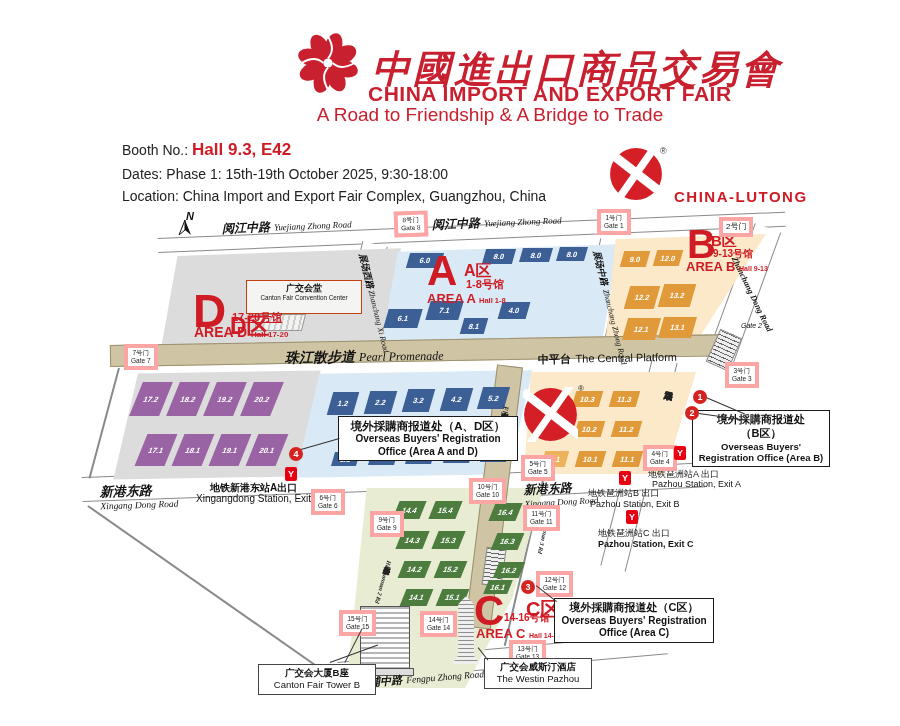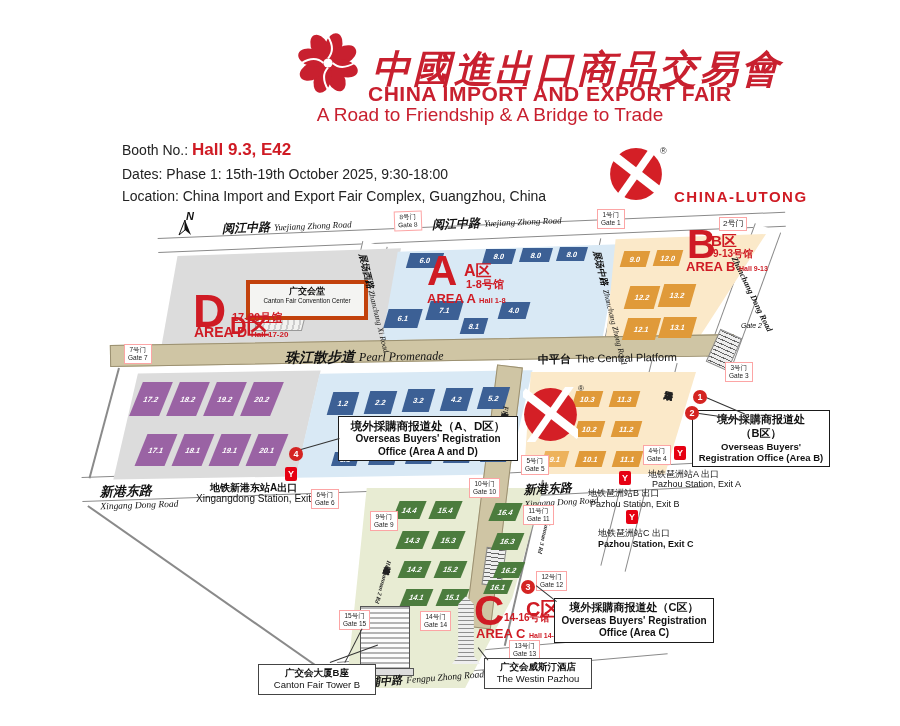--- a/index.html
+++ b/index.html
@@ -20,21 +20,21 @@
   .vroad{position:absolute;background:#fff;border-left:1.2px solid #8a8a8a;border-right:1.2px solid #8a8a8a;z-index:1;}
   .slab{position:absolute;z-index:2;}
   .tan{background:#cfc5a4;border:1px solid #9b9071;}
   .hall{position:absolute;display:flex;align-items:center;justify-content:center;
         color:#fff;font-weight:bold;font-size:7.5px;z-index:4;}
   .ha{background:#3c6095;transform:skewX(-16deg);}
   .hb{background:#e09a39;transform:skewX(-16deg);}
   .hb.light{background:#edb25c;}
   .hc{background:#4c7c3e;transform:skewX(-22deg);}
   .hd{background:#9a63a4;transform:skewX(-22deg);}
-  .gate{position:absolute;z-index:6;background:#fff;border:1px solid #fca5a5;font-size:6.5px;
+  .gate{position:absolute;z-index:6;background:#fff;border:4px solid #fca5a5;font-size:6.5px;
         line-height:1.2;text-align:center;padding:1px 3px;color:#222;white-space:nowrap;}
   .roadlbl{position:absolute;z-index:5;white-space:nowrap;font-family:"Liberation Serif",serif;font-style:italic;}
   .rl-cn{font-weight:bold;font-size:12px;}
   .rl-en{font-size:9px;}
   .vlbl{position:absolute;z-index:5;writing-mode:vertical-rl;font-size:8px;font-weight:bold;
         font-family:"Liberation Serif",serif;white-space:nowrap;color:#222;}
   .regbox{position:absolute;z-index:7;background:#fff;border:1.8px solid #1a1a1a;
           text-align:center;padding:2px 4px;line-height:1.25;}
   .reg-cn{font-size:11.5px;font-weight:bold;}
   .reg-en{font-size:10px;font-weight:bold;}
@@ -172,21 +172,21 @@
     <div class="vlbl" style="left:499px;top:198px;transform:rotate(8deg);font-size:7.5px;">
       <span>空中走廊</span><span style="font-style:italic">Flyover</span>
     </div>
     <div class="vlbl" style="left:378px;top:352px;transform:rotate(16deg);font-size:7.5px;">
       <span>会展南二路</span><span style="font-size:6px;font-style:italic">Huizhannan 2 Rd</span>
     </div>
     <div class="vlbl" style="left:540px;top:302px;transform:rotate(14deg);font-size:7.5px;">
       <span>会展南三路</span><span style="font-size:6px;font-style:italic">Huizhannan 3 Rd</span>
     </div>
 
-    <div class="abs" style="left:246px;top:72px;width:114px;height:30px;background:#f4f4f2;border:4px solid #c2410c;z-index:4;text-align:center;line-height:1.25;padding-top:2px;">
+    <div class="abs" style="left:246px;top:72px;width:114px;height:30px;background:#f4f4f2;border:1px solid #c2410c;z-index:4;text-align:center;line-height:1.25;padding-top:2px;">
       <div style="font-size:9px;font-weight:bold;">广交会堂</div>
       <div style="font-size:6.3px;">Canton Fair Convention Center</div>
     </div>
     <div class="abs" style="left:256px;top:106px;width:46px;height:15px;border:1px solid #999;background:repeating-linear-gradient(90deg,#ccc 0 2px,#f2f2f0 2px 6px);transform:skewX(-14deg);z-index:3;"></div>
 
     <div class="bigletter" style="left:193px;top:80px;font-size:46px;">D</div>
     <div class="arealbl" style="left:230px;top:84px;font-size:23px;margin-top:19px;">D区</div>
     <div class="arealbl" style="left:232px;top:102px;font-size:11px;text-decoration:underline;">17-20号馆</div>
     <div class="arealbl" style="left:194px;top:116px;font-size:14px;">
       <span>AREA D</span> <span style="font-size:8px">Hall 17-20</span>

